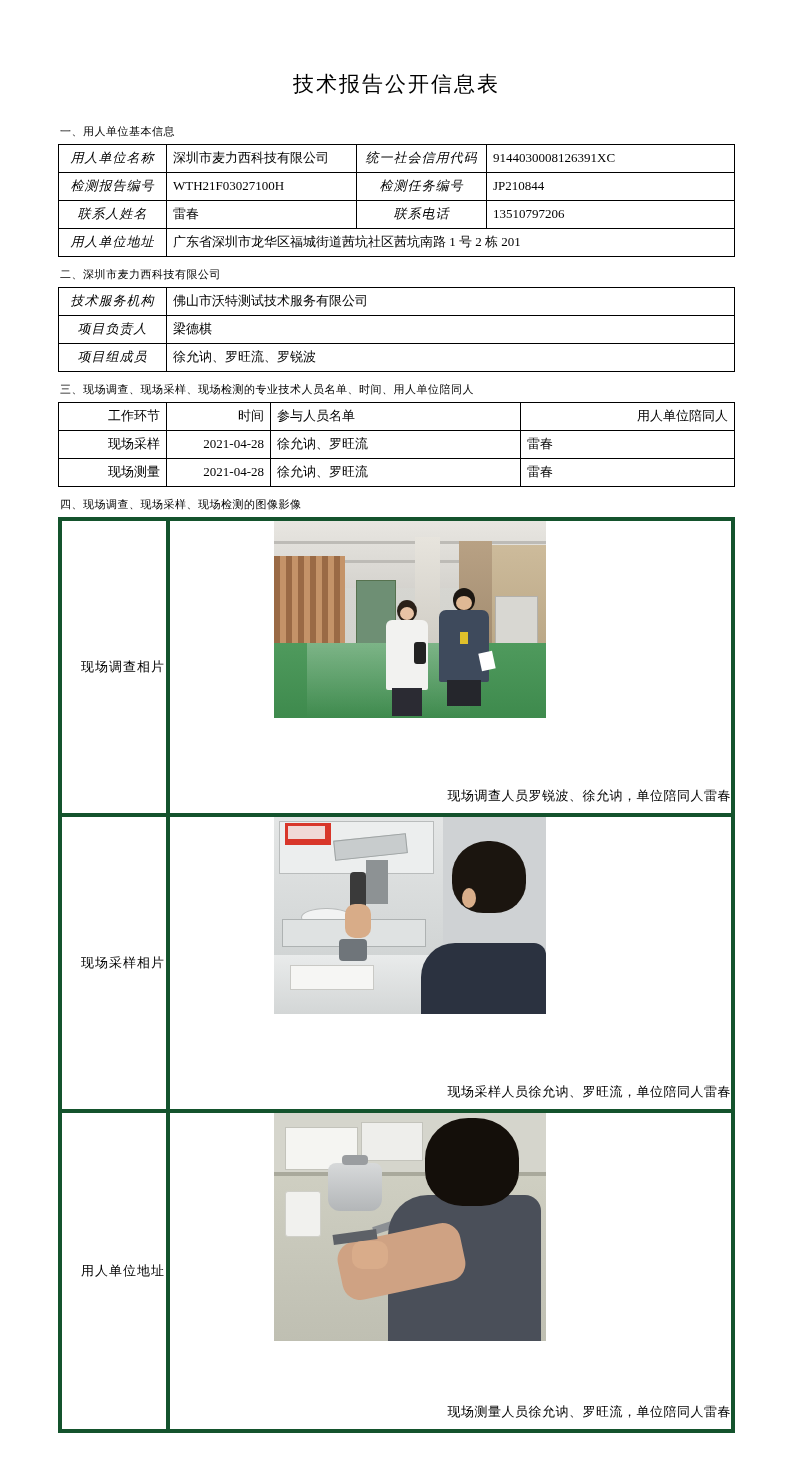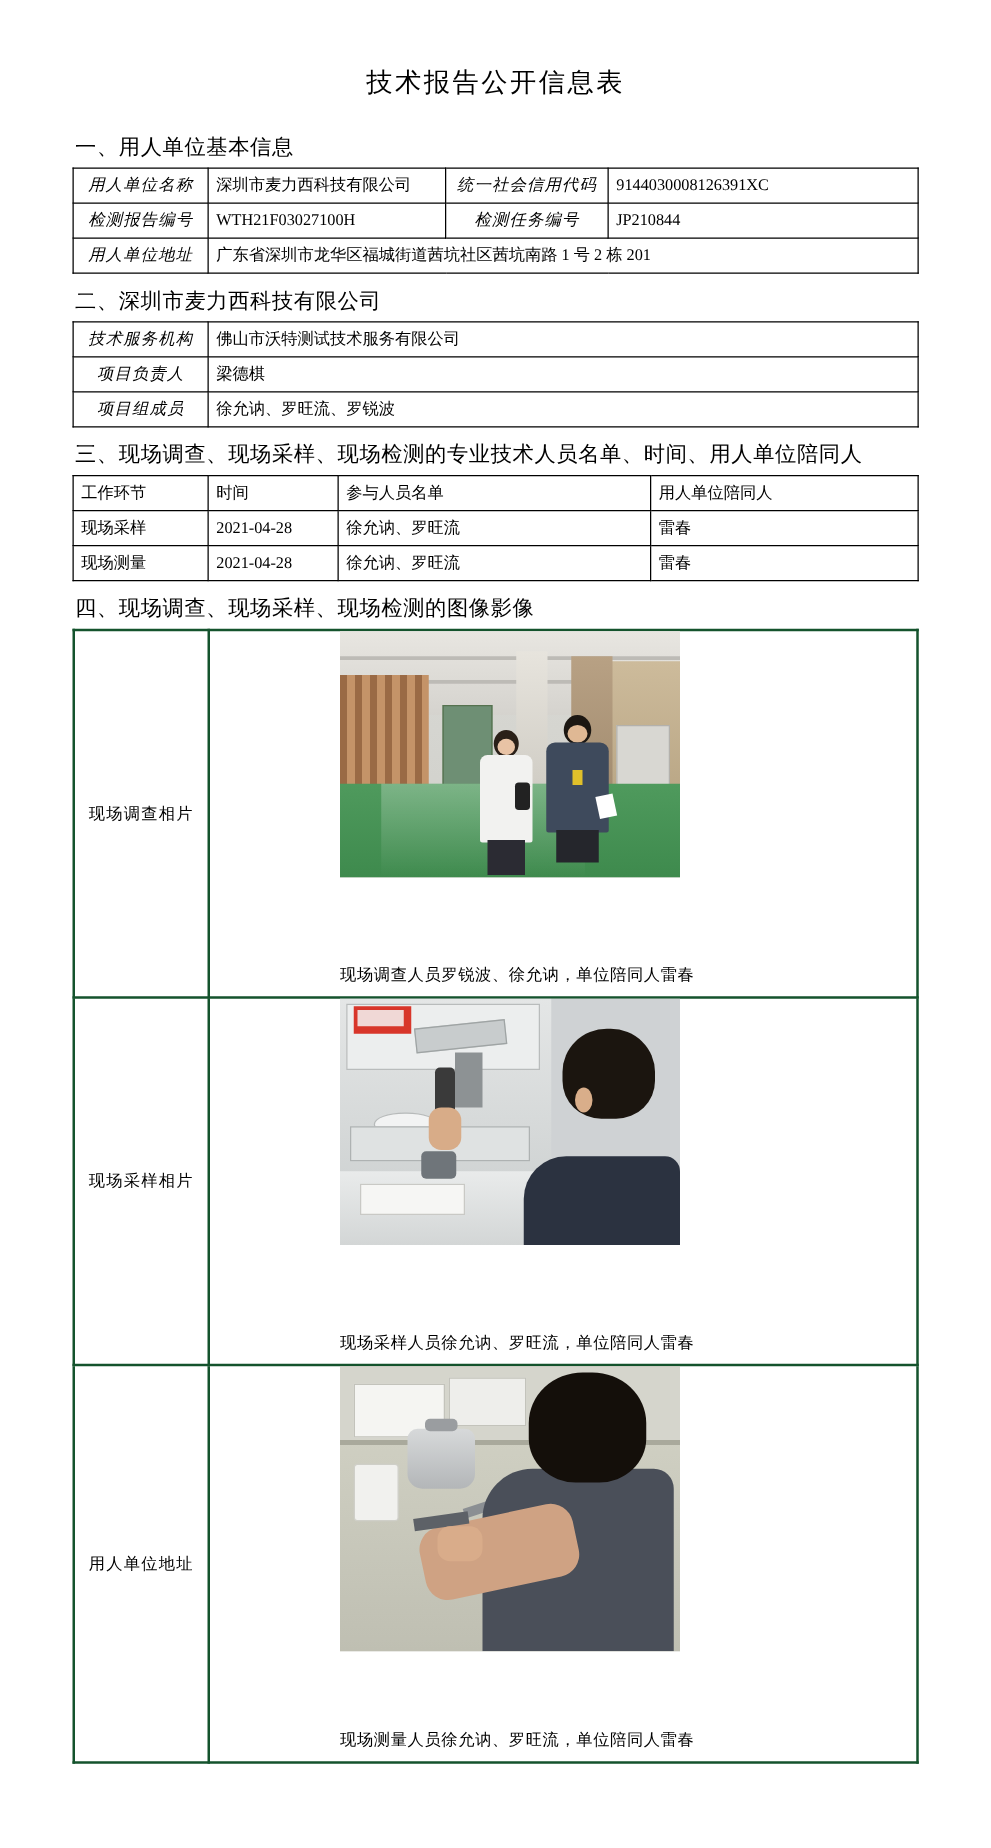--- a/index.html
+++ b/index.html
@@ -17,25 +17,25 @@
   .page {
     width: 793px;
     box-sizing: border-box;
     padding: 40px 58px 24px 58px;
   }
   .doc-title {
     text-align: center;
     font-size: 21px;
     letter-spacing: 2px;
     font-weight: normal;
-    margin: 12px 0 26px 0;
+    margin: 30px 0 26px 0;
     font-family: "Liberation Serif", "DejaVu Serif", serif;
   }
   .section-heading {
-    font-size: 17px;
+    font-size: 11px;
     margin: 10px 0 5px 2px;
     letter-spacing: 0.5px;
   }
   table.grid {
     border-collapse: collapse;
     width: 100%;
     table-layout: fixed;
     font-size: 13px;
   }
   table.grid td {
@@ -48,33 +48,34 @@
   td.lbl {
     text-align: center;
     letter-spacing: 1px;
     font-style: italic;
   }
   td.val {
     text-align: left;
     padding-left: 8px;
   }
   td.ctr {
-    text-align: left;
+    text-align: right;
   }
   
   table.photos {
     border-collapse: collapse;
     width: 100%;
     table-layout: fixed;
     font-size: 13px;
     margin-top: 2px;
   }
   table.photos td {
-    border: 2px solid #14532d;
+    border: 4px solid #14532d;
     vertical-align: middle;
+    text-align: right;
   }
   td.ph-label {
     width: 108px;
     text-align: center;
     letter-spacing: 1px;
   }
   td.ph-body {
     padding: 0;
     height: 292px;
   }
@@ -236,20 +237,26 @@
         <td class="lbl">用人单位名称</td>
         <td class="val">深圳市麦力西科技有限公司</td>
         <td class="lbl">统一社会信用代码</td>
         <td class="val">9144030008126391XC</td>
       </tr>
       <tr>
         <td class="lbl">检测报告编号</td>
         <td class="val">WTH21F03027100H</td>
         <td class="lbl">检测任务编号</td>
         <td class="val">JP210844</td>
+      </tr>
+      <tr>
+        <td class="lbl">联系人姓名</td>
+        <td class="val">雷春</td>
+        <td class="lbl">联系电话</td>
+        <td class="val">13510797206</td>
       </tr>
       <tr>
         <td class="lbl">用人单位地址</td>
         <td class="val" colspan="3">广东省深圳市龙华区福城街道茜坑社区茜坑南路 1 号 2 栋 201</td>
       </tr>
     </tbody>
   </table>
 
   <div class="section-heading">二、深圳市麦力西科技有限公司</div>
   <table class="grid">

